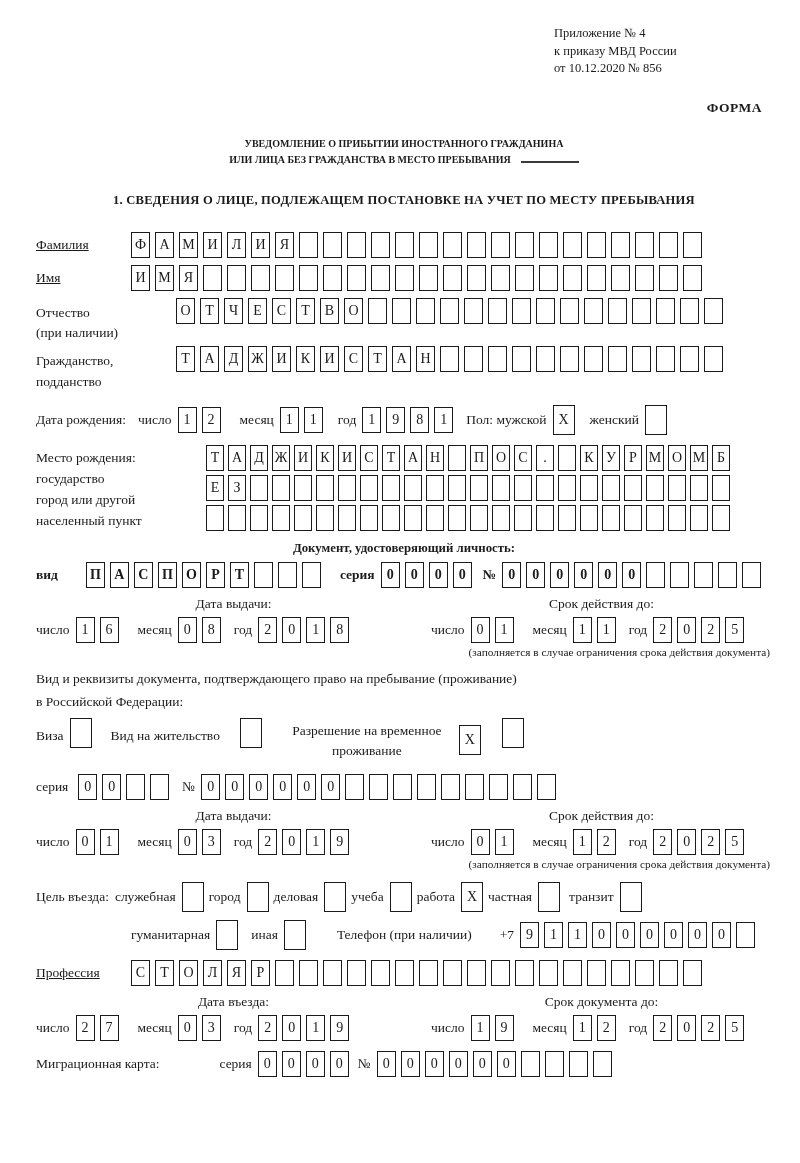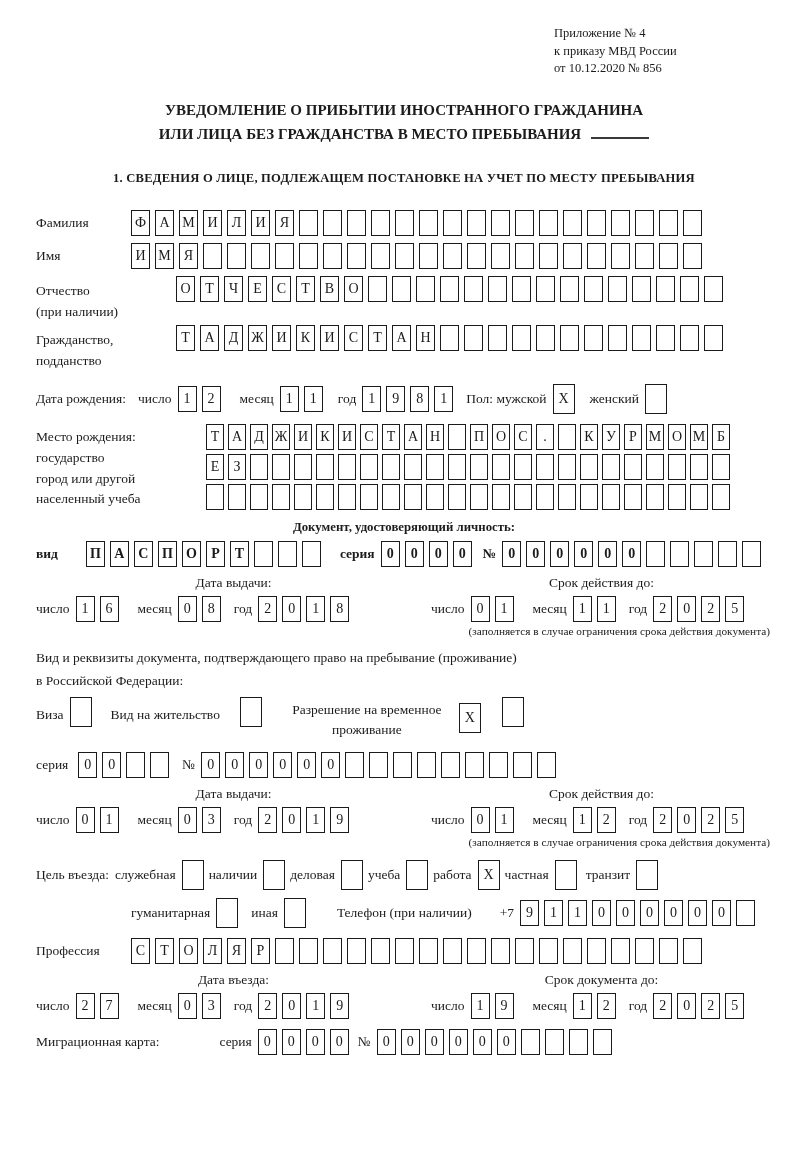--- a/index.html
+++ b/index.html
@@ -8,27 +8,27 @@
   .page{
     width:800px; height:1163px; margin:0 auto; background:var(--paper);
     color:var(--ink); font-family:"Liberation Serif","DejaVu Serif",serif;
     font-size:13.5px; padding:25px 28px 0 36px; overflow:hidden; position:relative;
   }
   
   .hdr-ref{ margin-left:auto; width:218px; line-height:1.4; font-size:12.5px; }
   .hdr-ref .amend{ margin-top:5px; font-size:11.8px; }
   .forma{ text-align:right; font-weight:bold; font-size:13.5px; margin-top:22px; padding-right:10px; letter-spacing:.5px; }
   
-  .title{ text-align:center; font-weight:bold; font-size:15px; margin-top:20px; line-height:1.65; }
+  .title{ text-align:center; font-weight:bold; font-size:10px; margin-top:20px; line-height:1.65; }
   .tunder{ display:inline-block; width:58px; border-bottom:2px solid #3a3a3a; margin-left:10px; height:10px; }
   .sec1{ text-align:center; font-weight:bold; font-size:12.6px; margin-top:24px; letter-spacing:.2px; }
   
   .frow{ display:flex; align-items:flex-start; margin-top:7px; }
   .lbl{ flex:none; padding-top:5px; }
-  .w95{ width:95px; } .w140{ width:140px; } .w170{ width:170px; }
+  .w95{ width:95px;text-decoration:underline; } .w140{ width:140px; } .w170{ width:170px; }
   .sub{ line-height:1.55; }
   
   .boxes{ display:flex; flex-wrap:nowrap; align-items:center; }
   .cbox{
     display:inline-block; width:19px; height:26px; line-height:23px;
     border:1.6px solid var(--ink); margin-right:5px; text-align:center;
     font-size:14px; flex:none;
   }
   .sm .cbox{ width:18px; margin-right:4px; }
   .big .cbox{ width:22px; height:30px; line-height:27px; }
@@ -54,20 +54,21 @@
 <body>
 
 <div class="page">
 
   <div class="hdr-ref">
     <div>Приложение № 4</div>
     <div>к приказу МВД России</div>
     <div>от 10.12.2020 № 856</div>
   </div>
 
+  <div class="forma">ФОРМА</div>
 
   <div class="title">
     <div>УВЕДОМЛЕНИЕ О ПРИБЫТИИ ИНОСТРАННОГО ГРАЖДАНИНА</div>
     <div>
       <span>ИЛИ ЛИЦА БЕЗ ГРАЖДАНСТВА В МЕСТО ПРЕБЫВАНИЯ</span><span class="tunder"></span>
     </div>
   </div>
 
   <div class="sec1">1. СВЕДЕНИЯ О ЛИЦЕ, ПОДЛЕЖАЩЕМ ПОСТАНОВКЕ НА УЧЕТ ПО МЕСТУ ПРЕБЫВАНИЯ</div>
 
@@ -222,21 +223,21 @@
     <span class="boxes big">
         <span class="cbox"></span>
       </span>
   </div>
 
   <div class="frow" style="margin-top:10px;">
     <div class="lbl w170 sub" style="padding-top:3px;">
       <div>Место рождения:</div>
       <div>государство</div>
       <div>город или другой</div>
-      <div>населенный учеба</div>
+      <div>населенный пункт</div>
     </div>
     <div class="stack">
       <div class="boxes sm">
           <span class="cbox">Т</span>
           <span class="cbox">А</span>
           <span class="cbox">Д</span>
           <span class="cbox">Ж</span>
           <span class="cbox">И</span>
           <span class="cbox">К</span>
           <span class="cbox">И</span>
@@ -506,21 +507,21 @@
     </div>
   </div>
   <div class="rnote">(заполняется в случае ограничения срока действия документа)</div>
 
   <div class="frow dline" style="margin-top:12px;">
     <span class="t">Цель въезда:</span>
     <span class="t">служебная</span>
     <span class="boxes big">
         <span class="cbox"></span>
       </span>
-    <span class="t">наличии</span>
+    <span class="t">город</span>
     <span class="boxes big">
         <span class="cbox"></span>
       </span>
     <span class="t">деловая</span>
     <span class="boxes big">
         <span class="cbox"></span>
       </span>
     <span class="t">учеба</span>
     <span class="boxes big">
         <span class="cbox"></span>

